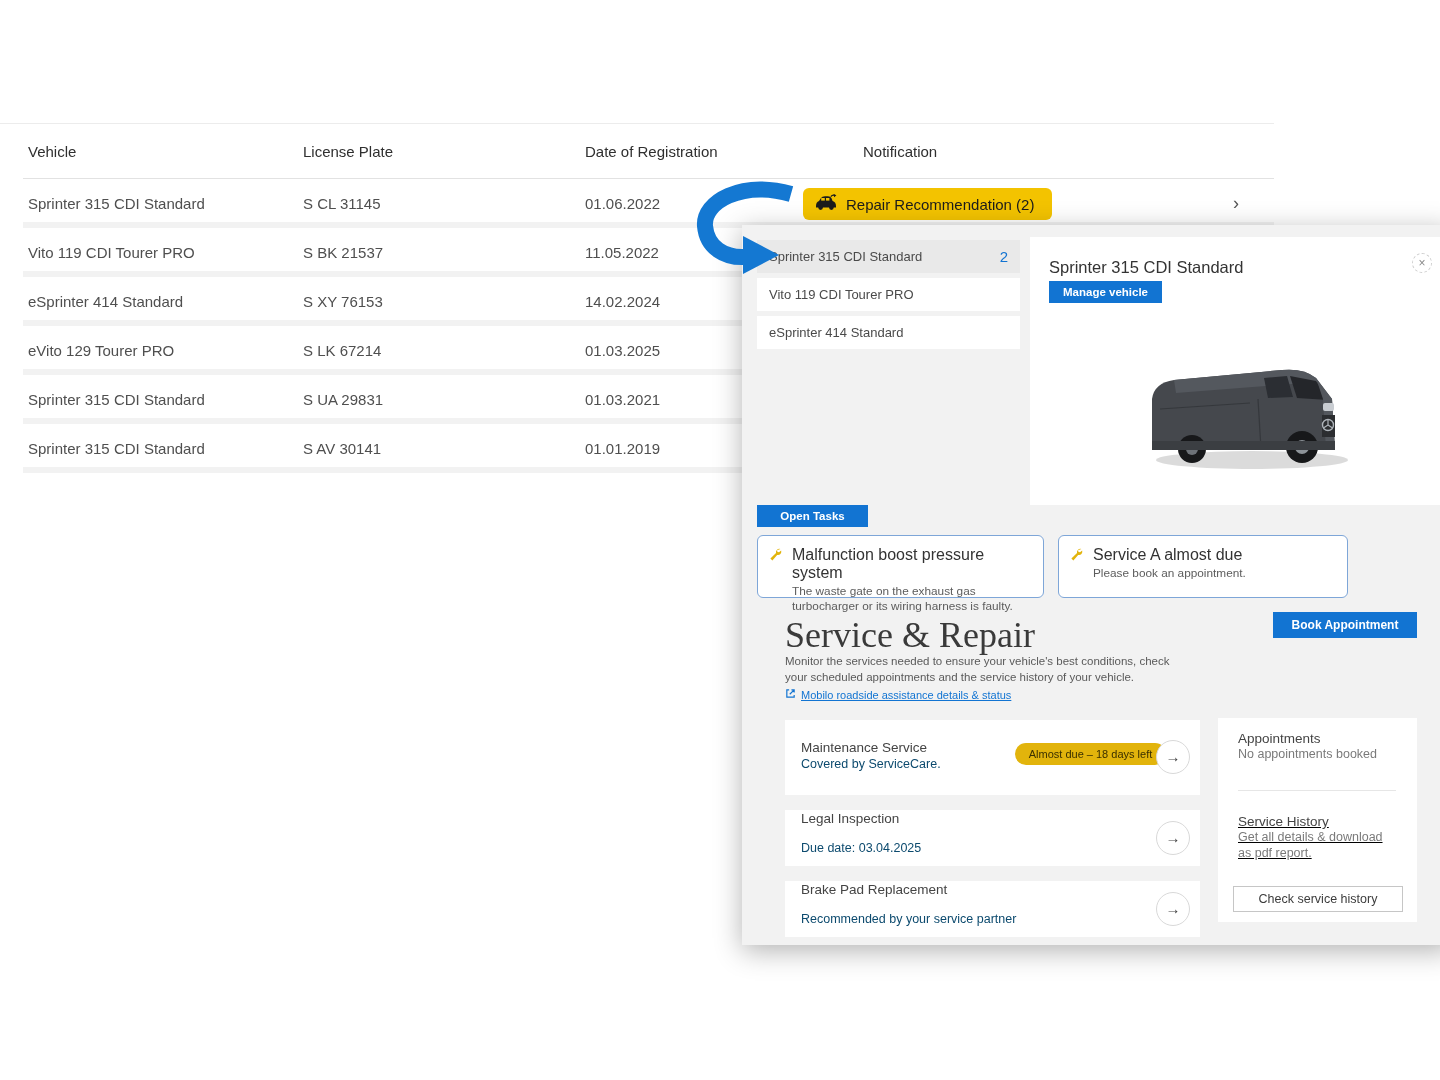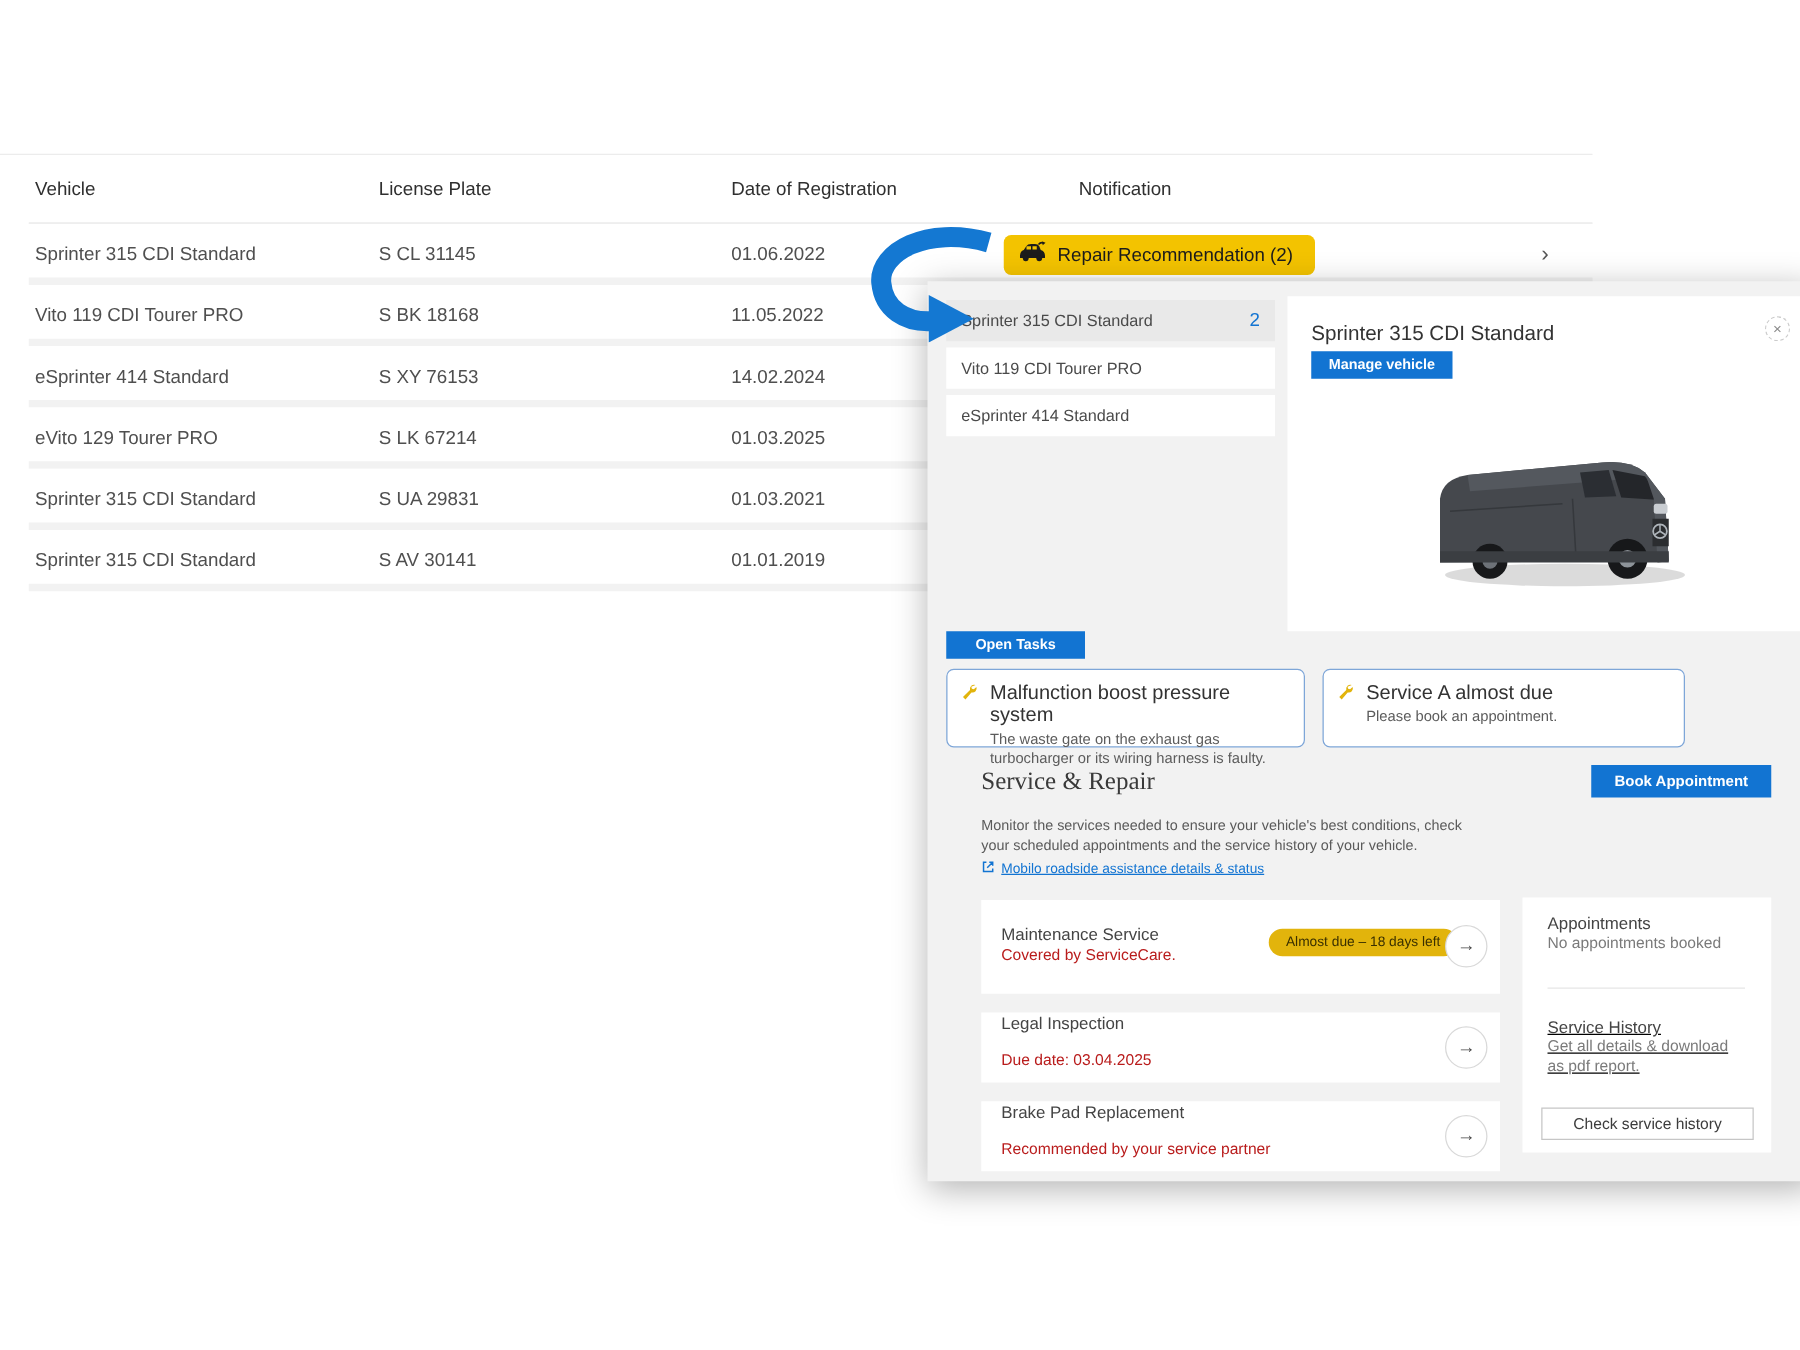--- a/index.html
+++ b/index.html
@@ -48,32 +48,32 @@
                     border:none; color:#fff; font-size:11.5px; font-weight:bold; cursor:pointer;
                     font-family:"Liberation Sans", sans-serif; }
   .task-card { position:absolute; top:310px; height:63px; background:#fff; border:1px solid #7ea6d8;
                border-radius:6px; padding:10px 10px 0 34px; }
   .task-card.t1 { left:15px; width:287px; } .task-card.t2 { left:316px; width:290px; }
   .task-icon { position:absolute; left:11px; top:11px; }
   .task-title { font-size:16px; color:#333; margin-bottom:2px; }
   .task-desc { font-size:11.8px; color:#5c5c5c; line-height:15px; }
 
   .sr-title { position:absolute; left:43px; top:389px; font-family:"Liberation Serif", serif;
-              font-size:20px; color:#3a3a3a; font-weight:400; }
+              font-size:36px; color:#3a3a3a; font-weight:400; }
   .book-btn { position:absolute; left:531px; top:387px; width:144px; height:26px; background:#1274d2;
               border:none; color:#fff; font-size:12px; font-weight:bold; cursor:pointer;
               font-family:"Liberation Sans", sans-serif; }
   .sr-desc { position:absolute; left:43px; top:428px; width:392px; font-size:11.5px; line-height:16px; color:#5a5a5a; }
   .mobilo-link { position:absolute; left:43px; top:463px; font-size:11px; color:#1274d2;
                  text-decoration:underline; display:flex; align-items:center; gap:5px; cursor:pointer; }
 
   .svc-card { position:absolute; left:43px; width:415px; background:#fff; }
   .svc-card.c1 { top:495px; height:75px; } .svc-card.c2 { top:585px; height:56px; } .svc-card.c3 { top:656px; height:56px; }
   .svc-title { position:absolute; left:16px; top:1px; font-size:13.5px; color:#444; }
-  .svc-sub   { position:absolute; left:16px; top:31px; font-size:12.5px; color:#b91c1c; }
+  .svc-sub   { position:absolute; left:16px; top:31px; font-size:12.5px; color:#0c4a6e; }
   .svc-card.c1 .svc-title { top:20px; } .svc-card.c1 .svc-sub { top:37px; }
   .due-pill { position:absolute; left:218px; top:23px; width:151px; height:22px; background:#e2b40c;
               border-radius:11px; font-size:11px; color:#3a3000; text-align:center; line-height:22px;margin-left:12px; }
   .circle-arrow { position:absolute; right:10px; width:34px; height:34px; border:1px solid #d9d9d9;
                   border-radius:50%; background:#fff; color:#444; font-size:15px; line-height:32px;
                   text-align:center; cursor:pointer; }
   .svc-card.c1 .circle-arrow { top:20px; } .svc-card.c2 .circle-arrow, .svc-card.c3 .circle-arrow { top:11px; }
 
   .side-card { position:absolute; left:476px; top:493px; width:199px; height:204px; background:#fff; }
   .side-h { font-size:13.5px; color:#444; }
@@ -111,21 +111,21 @@
           <path d="M15.8,2.6 Q17.6,0.4 19.6,1.4" stroke="#1c1c1c" stroke-width="1.2" fill="none"></path>
           <polygon points="18.6,0 21.4,1.2 19.2,3.2" fill="#1c1c1c"></polygon>
         </svg>
       </span>
       <span>Repair Recommendation (2)</span>
     </button>
     <span class="row-chevron">›</span>
   </div>
   <div class="trow">
     <span class="cell col-vehicle">Vito 119 CDI Tourer PRO</span>
-    <span class="cell col-plate">S BK 18168</span>
+    <span class="cell col-plate">S BK 21537</span>
     <span class="cell col-date">11.05.2022</span>
   </div>
   <div class="trow">
     <span class="cell col-vehicle">eSprinter 414 Standard</span>
     <span class="cell col-plate">S XY 76153</span>
     <span class="cell col-date">14.02.2024</span>
   </div>
   <div class="trow">
     <span class="cell col-vehicle">eVito 129 Tourer PRO</span>
     <span class="cell col-plate">S LK 67214</span>

